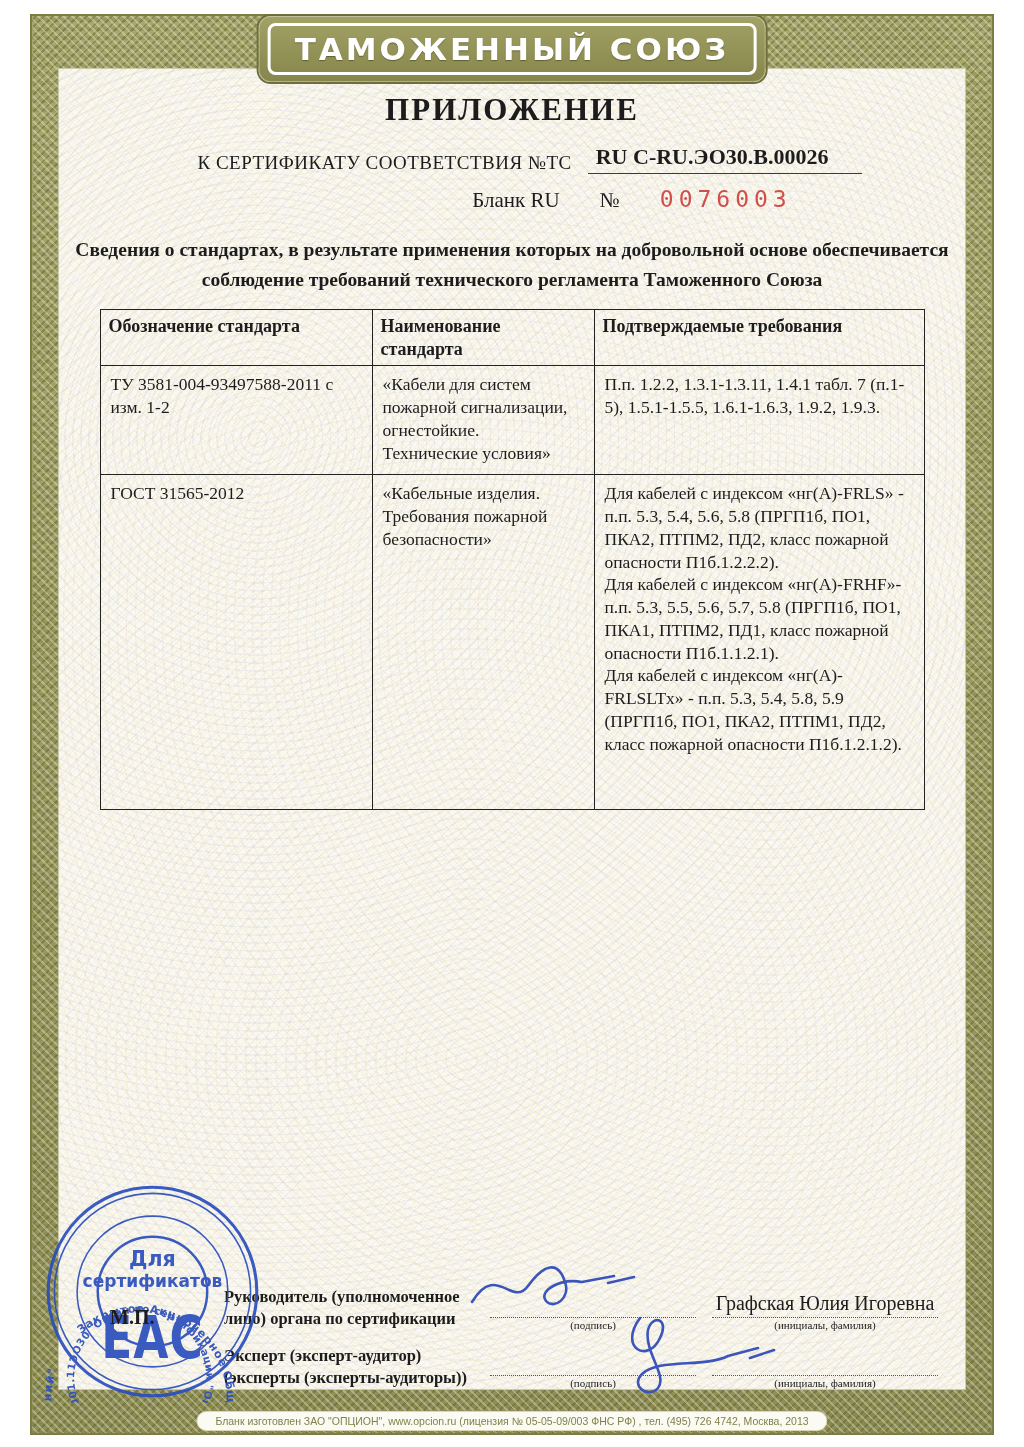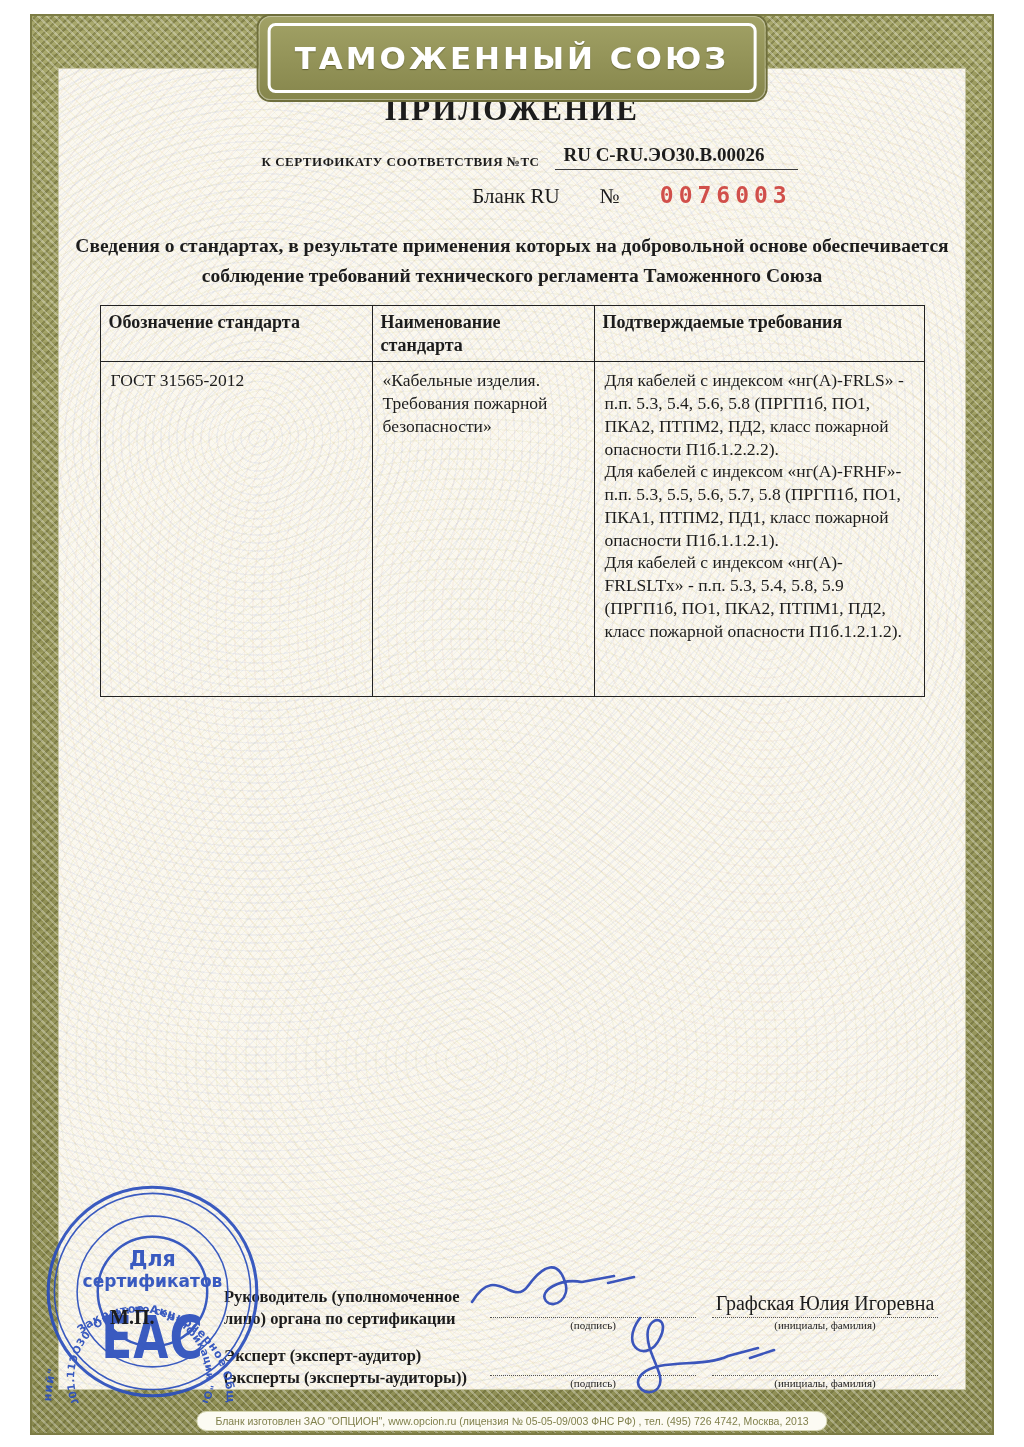--- a/index.html
+++ b/index.html
@@ -23,38 +23,38 @@
       repeating-radial-gradient(circle at 45% 75%, rgba(190,190,120,.10) 0 1.5px, rgba(0,0,0,0) 1.5px 10px),
       repeating-linear-gradient(45deg, rgba(235,225,165,.22) 0 1px, rgba(0,0,0,0) 1px 6px),
       repeating-linear-gradient(-45deg, rgba(170,185,225,.14) 0 1px, rgba(0,0,0,0) 1px 6px);
     box-shadow:inset 0 0 0 1px rgba(150,150,95,.45);}
 
   
   .badge{position:absolute;left:50%;top:16px;transform:translateX(-50%);
     background:linear-gradient(#a2a266,#86864c);
     border-radius:12px;box-shadow:0 0 0 2px #6e6e3c, inset 0 0 0 1px rgba(255,255,255,.35);
     padding:7px 9px;z-index:5;}
-  .badge-inner{border:3px solid #ffffff;border-radius:8px;padding:14px 24px;}
+  .badge-inner{border:3px solid #ffffff;border-radius:8px;padding:5px 24px;}
   .badge-text{font-family:"DejaVu Sans","Liberation Sans",sans-serif;font-weight:bold;
     font-size:31px;letter-spacing:3px;color:#ffffff;text-shadow:0 1px 1px rgba(60,60,20,.55);
     white-space:nowrap;}
 
   
   .content{position:absolute;left:58px;right:58px;top:66px;text-align:center;}
   .doc-title{margin-top:26px;font-size:31px;font-weight:bold;letter-spacing:2px;}
   .cert-line{margin-top:16px;display:flex;justify-content:center;align-items:flex-end;
     gap:16px;position:relative;left:18px;}
-  .cert-label{font-size:13px;font-weight:bold;letter-spacing:.5px;white-space:nowrap;}
-  .cert-num{font-size:19px;font-weight:bold;border-bottom:1.5px solid #3c3c3c;
+  .cert-label{font-size:19px;font-weight:normal;letter-spacing:.5px;white-space:nowrap;}
+  .cert-num{font-size:22px;font-weight:bold;border-bottom:1.5px solid #3c3c3c;
     padding:0 34px 3px 8px;white-space:nowrap;text-align:right;}
   .series-line{margin-top:12px;display:flex;justify-content:center;align-items:baseline;
     gap:40px;position:relative;left:120px;}
   .series-label{font-size:21px;}
   .no-sign{font-size:21px;}
-  .serial{font-family:"DejaVu Sans Mono","Liberation Mono",monospace;font-weight:bold;
+  .serial{font-family:"DejaVu Sans Mono","Liberation Mono",monospace;font-weight:normal;
     font-size:23px;letter-spacing:5px;color:#d14f4a;}
   .intro{margin:22px auto 0;max-width:880px;font-size:19.5px;font-weight:bold;line-height:1.55;}
 
   
   table.std{margin:14px auto 0;width:824px;border-collapse:collapse;table-layout:fixed;}
   table.std th,table.std td{border:1.6px solid #222;vertical-align:top;text-align:left;}
   table.std th{font-size:18px;font-weight:bold;padding:5px 8px;line-height:1.25;}
   table.std td{font-size:17.5px;padding:7px 10px 9px;line-height:1.3;white-space:pre-line;}
   td.req{padding-right:8px;}
   tr.r1 td{height:92px;}
@@ -117,20 +117,26 @@
         <col style="width:330px">
       </colgroup>
     <thead>
       <tr>
         <th>Обозначение стандарта</th>
         <th>Наименование стандарта</th>
         <th>Подтверждаемые требования</th>
       </tr>
     </thead>
     <tbody>
+      <tr class="r1">
+        <td>ТУ  3581-004-93497588-2011  с изм. 1-2</td>
+        <td>«Кабели для систем пожарной сигнализации, огнестойкие.
+Технические условия»</td>
+        <td class="req">П.п. 1.2.2, 1.3.1-1.3.11, 1.4.1 табл. 7 (п.1-5), 1.5.1-1.5.5, 1.6.1-1.6.3, 1.9.2, 1.9.3.</td>
+      </tr>
       <tr class="r2">
         <td>ГОСТ 31565-2012</td>
         <td>«Кабельные изделия.
 Требования пожарной безопасности»</td>
         <td class="req">Для кабелей с индексом «нг(А)-FRLS» -  п.п. 5.3, 5.4, 5.6, 5.8 (ПРГП1б, ПО1, ПКА2, ПТПМ2, ПД2, класс пожарной опасности П1б.1.2.2.2).
 Для кабелей с индексом «нг(А)-FRHF»- п.п. 5.3, 5.5, 5.6, 5.7, 5.8 (ПРГП1б, ПО1, ПКА1, ПТПМ2, ПД1, класс пожарной опасности П1б.1.1.2.1).
 Для кабелей с индексом «нг(А)-FRLSLTх» -  п.п. 5.3, 5.4, 5.8, 5.9 (ПРГП1б, ПО1, ПКА2, ПТПМ1, ПД2, класс пожарной опасности П1б.1.2.1.2).</td>
       </tr>
     </tbody>
   </table>

